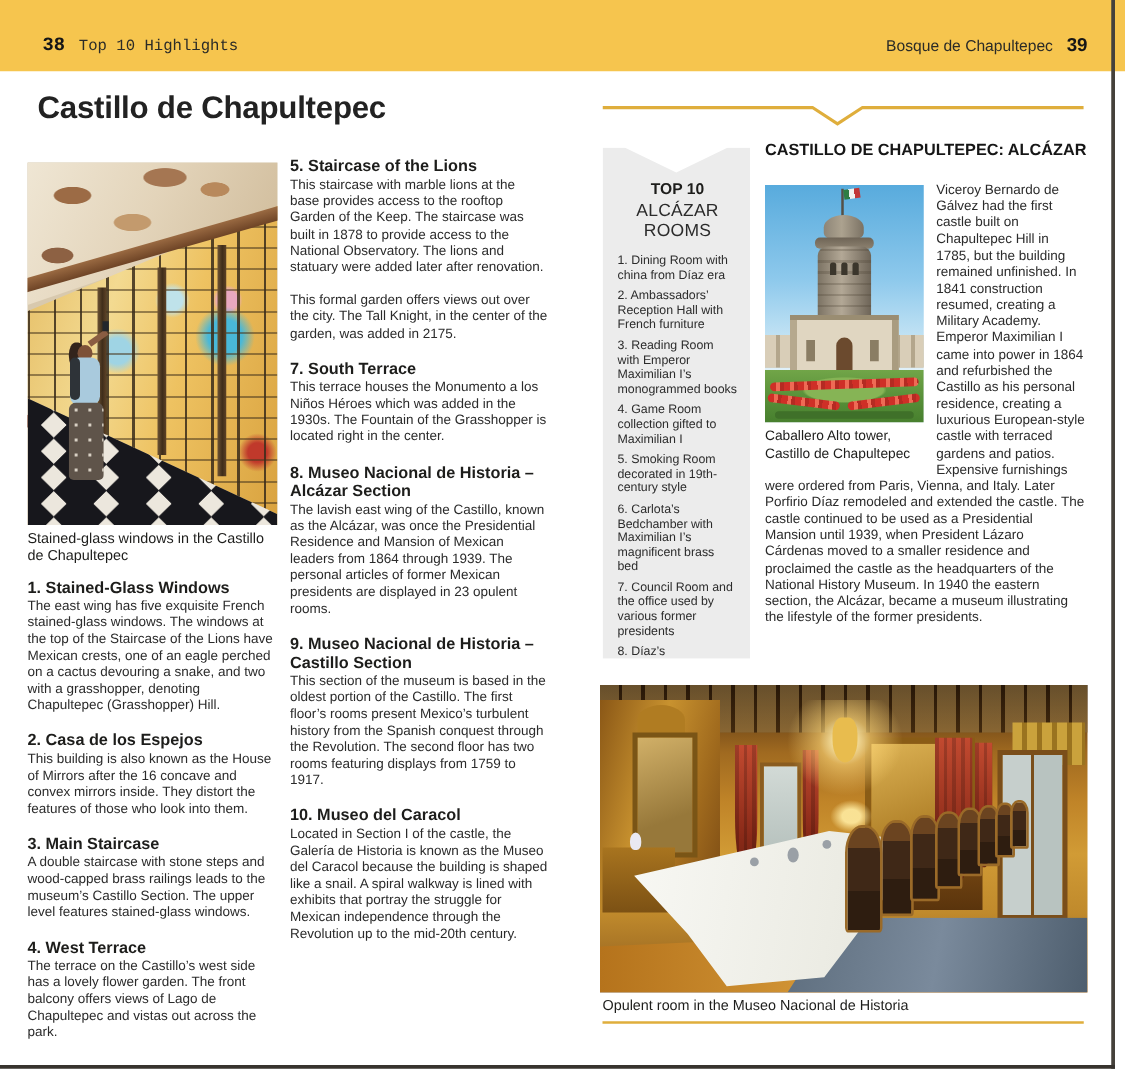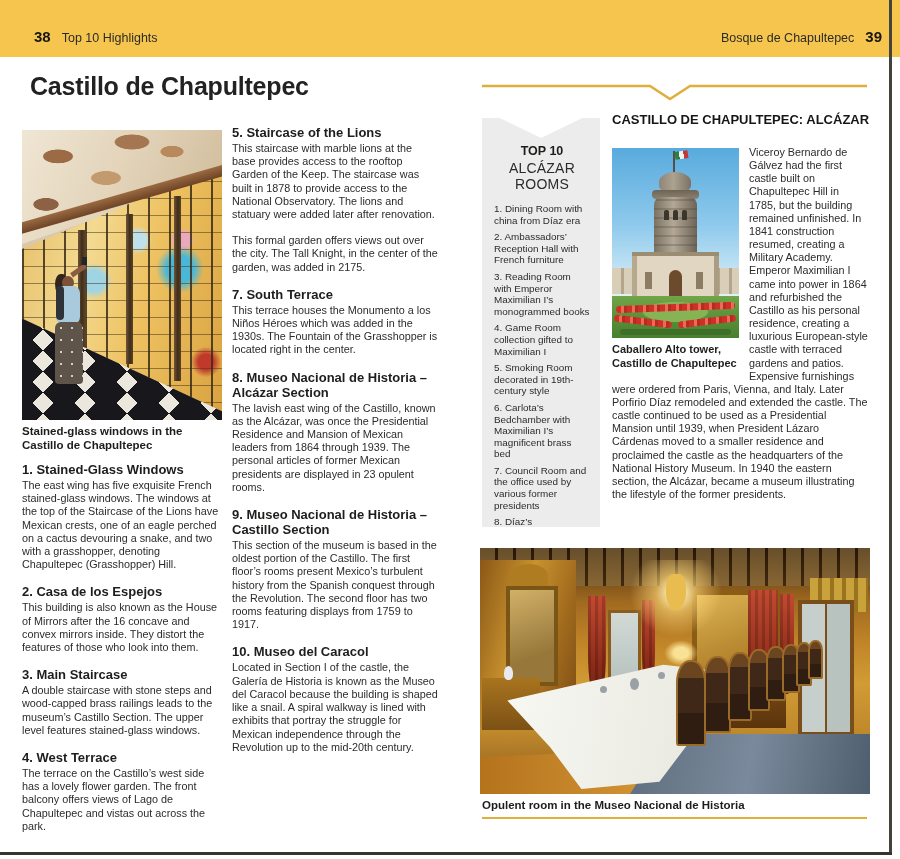--- a/index.html
+++ b/index.html
@@ -1,32 +1,32 @@
 <!DOCTYPE html>
 <html><head>
 <meta charset="utf-8">
 <style>
   html,body{margin:0;padding:0;background:#ffffff;}
   .sheet{position:relative;width:900px;height:859px;background:#fff;overflow:hidden;
          font-family:"Liberation Sans",sans-serif;color:#1d1d1b;}
 
   
   .topbar{position:absolute;left:0;top:0;width:900px;height:57px;background:#F6C54E;}
-  .tb-left{position:absolute;left:34px;top:28px;display:flex;align-items:baseline;gap:11px;}
-  .tb-right{position:absolute;right:18px;top:28px;display:flex;align-items:baseline;gap:11px;}
+  .tb-left{position:absolute;left:34px;top:28px;display:flex;align-items:baseline;gap:11px;font-family:Liberation Mono, monospace;}
+  .tb-right{position:absolute;right:30px;top:28px;display:flex;align-items:baseline;gap:11px;}
   .tb-num{font-size:15px;font-weight:700;color:#161616;}
   .tb-lab{font-size:12.5px;color:#2b2b27;}
 
   
   .page-title{position:absolute;left:30px;top:72px;margin:0;font-size:25px;font-weight:600;
               letter-spacing:-0.2px;color:#222;}
   .notch-line{position:absolute;left:482px;top:84px;width:385px;height:20px;}
 
   
-  .cap{font-weight:700;font-size:11.5px;line-height:13.5px;color:#1d1d1b;}
+  .cap{font-weight:400;font-size:11.5px;line-height:13.5px;color:#1d1d1b;}
   .hl-head{font-size:13px;font-weight:700;line-height:15px;margin:0 0 2px;color:#1d1d1b;}
   .hl-body{font-size:10.8px;line-height:13.2px;margin:0;color:#2b2b2b;}
   .hl-item{margin-bottom:13px;}
 
   
   .col-left{position:absolute;left:22px;top:130px;width:200px;}
   .col-left .cap{margin:5px 0 10px;}
   .col-mid{position:absolute;left:232px;top:125px;width:206px;}
 
   

